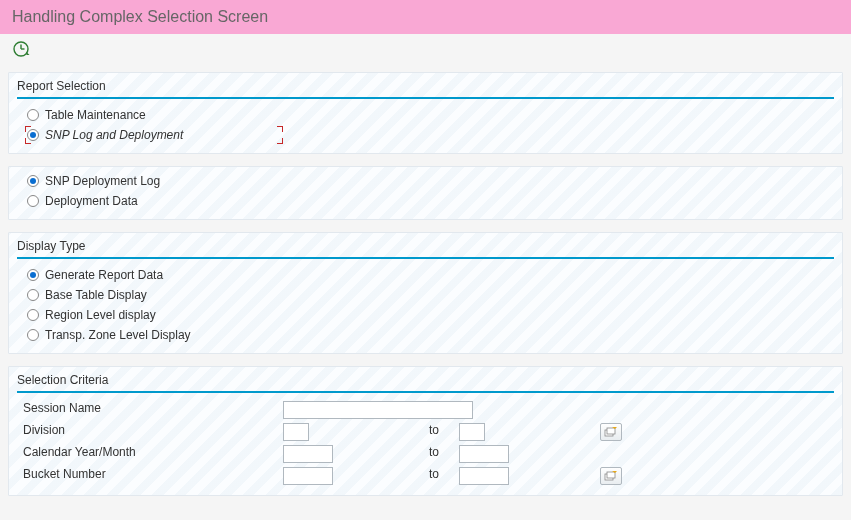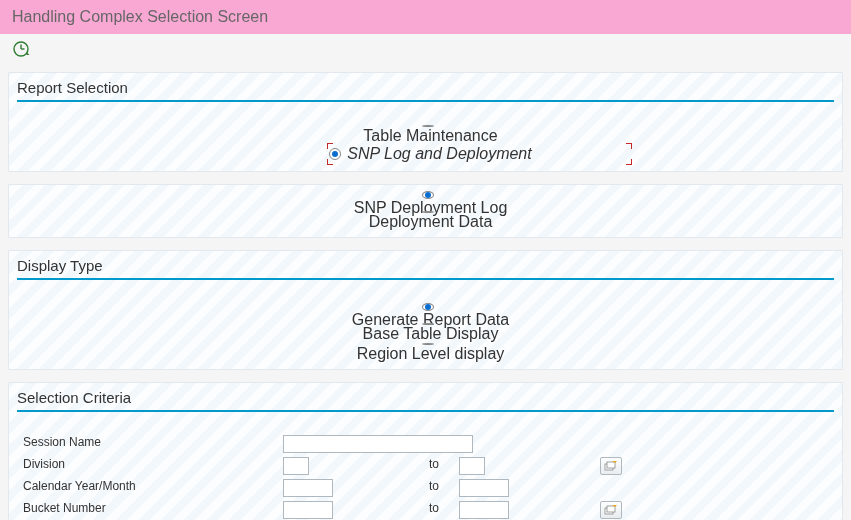--- a/index.html
+++ b/index.html
@@ -42,34 +42,33 @@
       background-image: repeating-linear-gradient(
         -45deg,
         rgba(215, 230, 240, 0.25) 0px,
         rgba(215, 230, 240, 0.25) 8px,
         rgba(255,255,255,0) 8px,
         rgba(255,255,255,0) 16px
       );
       background-color: #fbfdff;
     }
     .group-title {
-      font-size: 15px;
+      font-size: 12px;
       color: #333;
       padding: 2px 0 4px 0;
       border-bottom: 2px solid #0099cc;
-      margin-bottom: 21px;
+      margin-bottom: 6px;
     }
     .radio-row {
       display: flex;
       align-items: center;
       padding: 2px 0 2px 10px;
-      font-size: 16px;
+      font-size: 12px;
       color: #333;
       height: 20px;
-      flex-direction: column;
     }
     .radio-btn {
       width: 12px;
       height: 12px;
       border-radius: 50%;
       border: 1px solid #888;
       margin-right: 6px;
       background: #fff;
       display: flex;
       align-items: center;
@@ -195,20 +194,24 @@
       <span class="radio-btn checked"></span>
       <span>Generate Report Data</span>
     </div>
     <div class="radio-row">
       <span class="radio-btn"></span>
       <span>Base Table Display</span>
     </div>
     <div class="radio-row">
       <span class="radio-btn"></span>
       <span>Region Level display</span>
+    </div>
+    <div class="radio-row">
+      <span class="radio-btn"></span>
+      <span>Transp. Zone Level Display</span>
     </div>
   </div>
 
   <div class="group">
     <div class="group-title">Selection Criteria</div>
 
     <div class="criteria-row">
       <span class="criteria-label">Session Name</span>
       <input class="input input-lg" value="" style="">
     </div>

